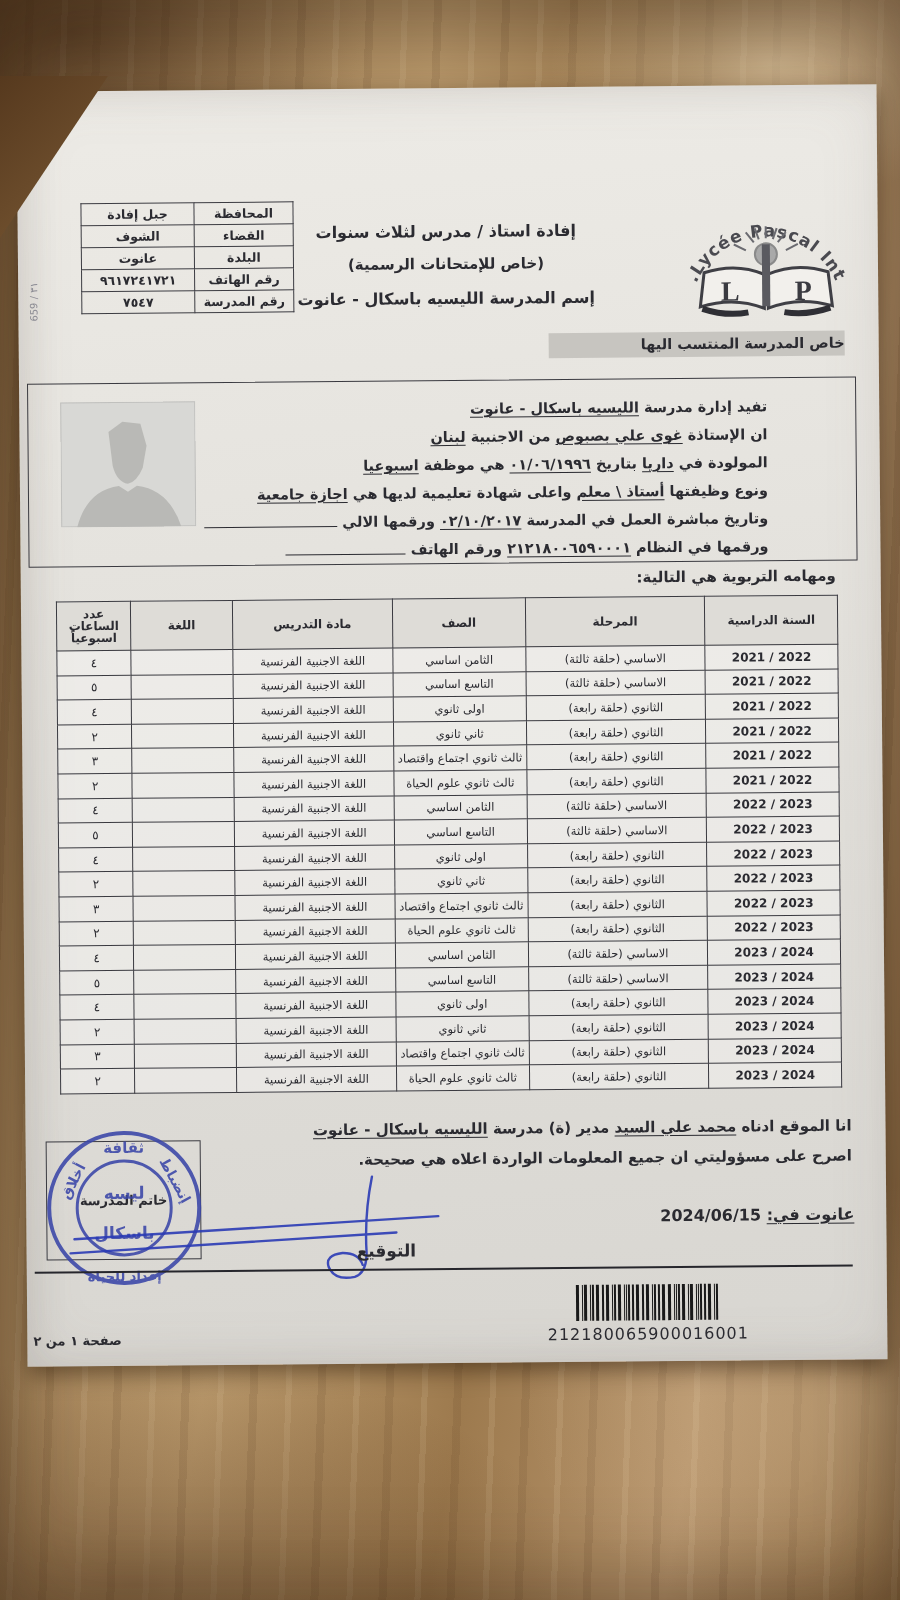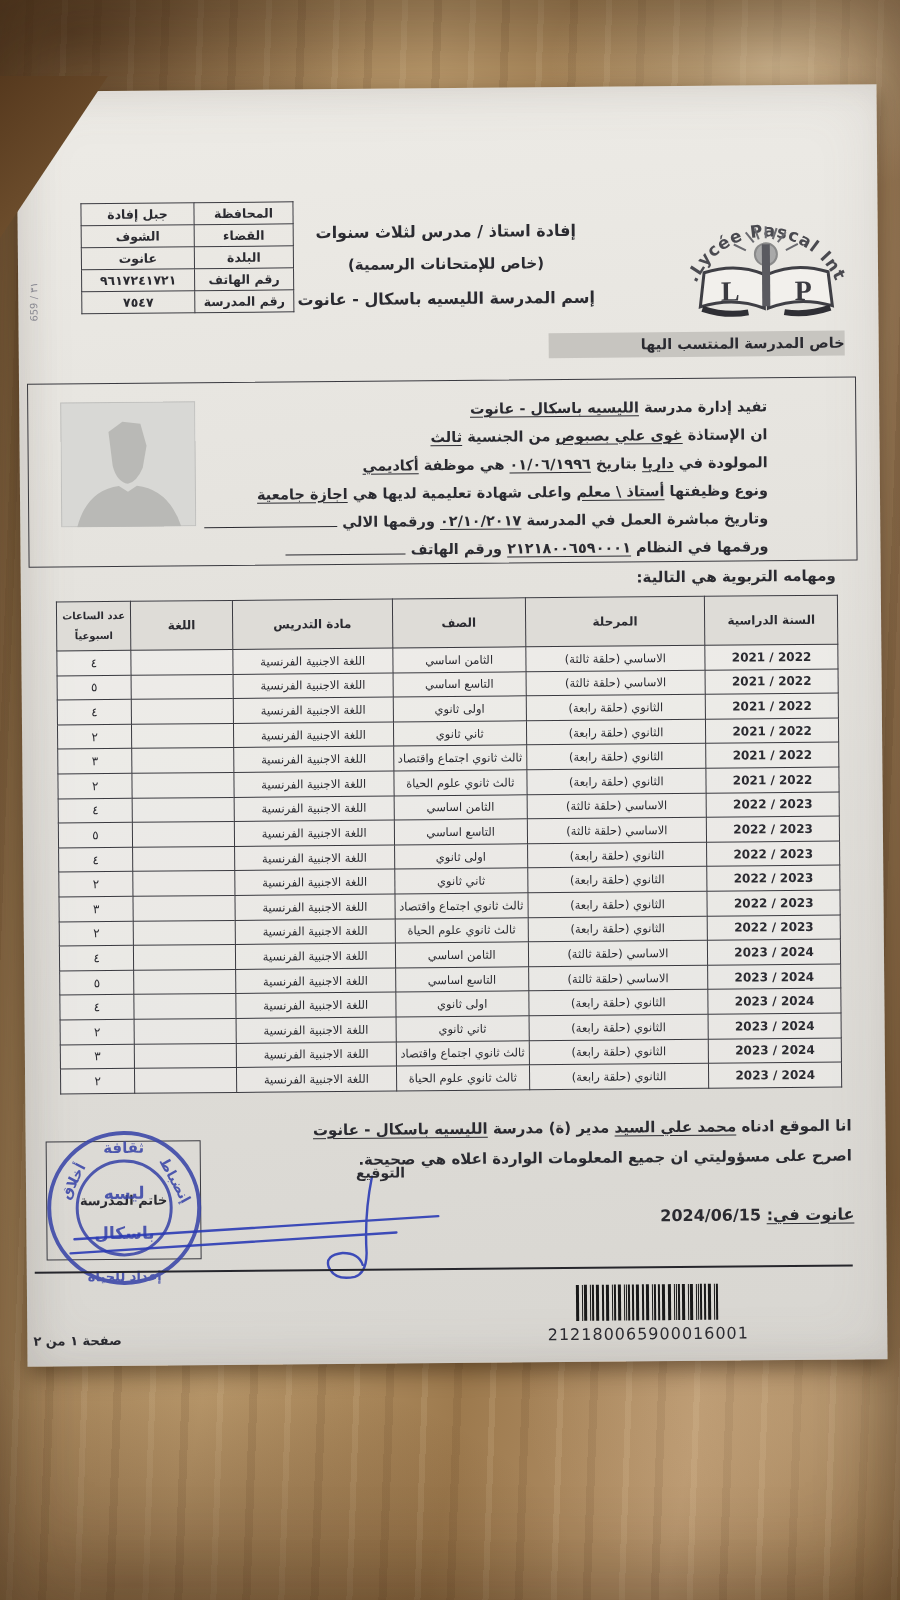--- a/index.html
+++ b/index.html
@@ -64,34 +64,34 @@
   .work-table{position:absolute;left:35px;top:510px;width:782px;border-collapse:collapse;direction:rtl;
     background:rgba(255,255,255,.35);font-size:11.5px;}
   .work-table th{border:1.4px solid #3a3a40;background:#dedcd7;font-weight:bold;font-size:12px;height:46px;padding:1px 2px;}
   .work-table td{border:1.4px solid #3a3a40;height:23.6px;text-align:center;padding:0 3px;white-space:nowrap;overflow:hidden;}
   .work-table .c-year{width:17%;font-weight:bold;font-size:12px;direction:ltr;}
   .work-table .c-stage{width:23%;}
   .work-table .c-class{width:17%;}
   .work-table .c-subject{width:20.5%;}
   .work-table .c-lang{width:13%;}
   .work-table .c-hours{width:9.5%;font-size:12px;}
-  .work-table th.c-hours{font-size:10px;white-space:normal;line-height:20px;}
+  .work-table th.c-hours{font-size:12px;white-space:normal;line-height:12px;}
 
   
   .closing{position:absolute;right:34px;top:1026px;direction:rtl;text-align:right;font-size:15px;font-weight:bold;}
   .closing .rich-line{line-height:30px;white-space:nowrap;}
 
   .date-line{position:absolute;right:32px;top:1120px;direction:rtl;font-size:16px;font-weight:bold;}
   .date-line .lbl{text-decoration:underline;text-underline-offset:3px;}
 
   .stamp-box{position:absolute;left:20px;top:1050px;width:153px;height:117px;border:1.6px solid #3a3a40;
     display:flex;align-items:center;justify-content:center;font-size:13px;font-weight:bold;color:#2b2b31;}
   .stamp-svg{position:absolute;left:3px;top:1022px;width:190px;height:190px;opacity:.88;}
   .sig-svg{position:absolute;left:40px;top:1086px;width:420px;height:110px;pointer-events:none;}
-  .sign-label{position:absolute;left:330px;top:1076px;font-size:14px;font-weight:bold;}
+  .sign-label{position:absolute;left:330px;top:1152px;font-size:17px;font-weight:bold;}
 
   .rule{position:absolute;left:8px;top:1180px;width:818px;height:0;border-top:2px solid #26262c;}
 
   
   .barcode-wrap{position:absolute;left:438px;top:1198px;width:366px;text-align:center;}
   .barcode{height:36px;font-size:0;white-space:nowrap;text-align:center;}
   .barcode i,.barcode s{display:inline-block;height:100%;}
   .barcode i{background:#191919;}
   .barcode s{background:transparent;}
   .barcode-num{margin-top:4px;font-size:16px;letter-spacing:1px;color:#2b2b31;font-family:"DejaVu Sans",sans-serif;}
@@ -174,22 +174,22 @@
 
     <div class="intro-box">
       <div class="photo">
         <svg viewBox="0 0 135 125" width="135" height="125">
           <path d="M48,30 L62,20 L80,22 L86,44 L82,66 Q76,80 67,82 Q56,80 52,64 Z" fill="#b9b9b6"></path>
           <path d="M16,125 Q26,88 58,84 L67,90 L76,84 Q108,88 120,125 Z" fill="#b9b9b6"></path>
         </svg>
       </div>
       <div class="intro-text">
           <div class="rich-line"><span>تفيد إدارة مدرسة </span><span class="u">الليسيه باسكال - عانوت</span></div>
-          <div class="rich-line"><span>ان الإستاذة </span><span class="u">غوى علي بصبوص</span><span> من الجنسية </span><span class="u">ثالث</span></div>
-          <div class="rich-line"><span>المولودة في </span><span class="u">داريا</span><span> بتاريخ </span><span class="u">٠١/٠٦/١٩٩٦</span><span> هي موظفة </span><span class="u">أكاديمي</span></div>
+          <div class="rich-line"><span>ان الإستاذة </span><span class="u">غوى علي بصبوص</span><span> من الاجنبية </span><span class="u">لبنان</span></div>
+          <div class="rich-line"><span>المولودة في </span><span class="u">داريا</span><span> بتاريخ </span><span class="u">٠١/٠٦/١٩٩٦</span><span> هي موظفة </span><span class="u">اسبوعيا</span></div>
           <div class="rich-line"><span>ونوع وظيفتها </span><span class="u">أستاذ \ معلم</span><span> واعلى شهادة تعليمية لديها هي </span><span class="u">اجازة جامعية</span></div>
           <div class="rich-line"><span>وتاريخ مباشرة العمل في المدرسة </span><span class="u">٠٢/١٠/٢٠١٧</span><span> ورقمها الالي </span><span class="blank" style="width: 133px;"></span></div>
           <div class="rich-line"><span>ورقمها في النظام </span><span class="u">٢١٢١٨٠٠٦٥٩٠٠٠١</span><span> ورقم الهاتف </span><span class="blank" style="width: 120px;"></span></div>
         </div>
     </div>
 
     <div class="duties">ومهامه التربوية هي التالية:</div>
 
     <table class="work-table">
       <thead>

